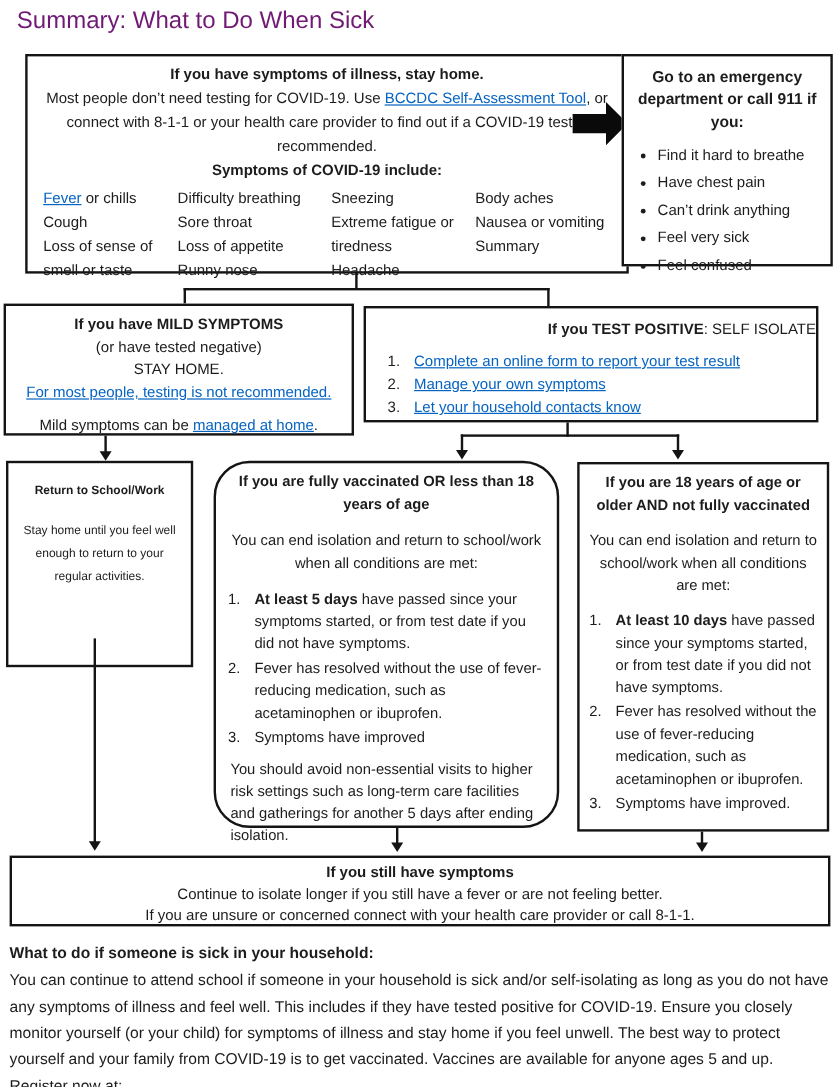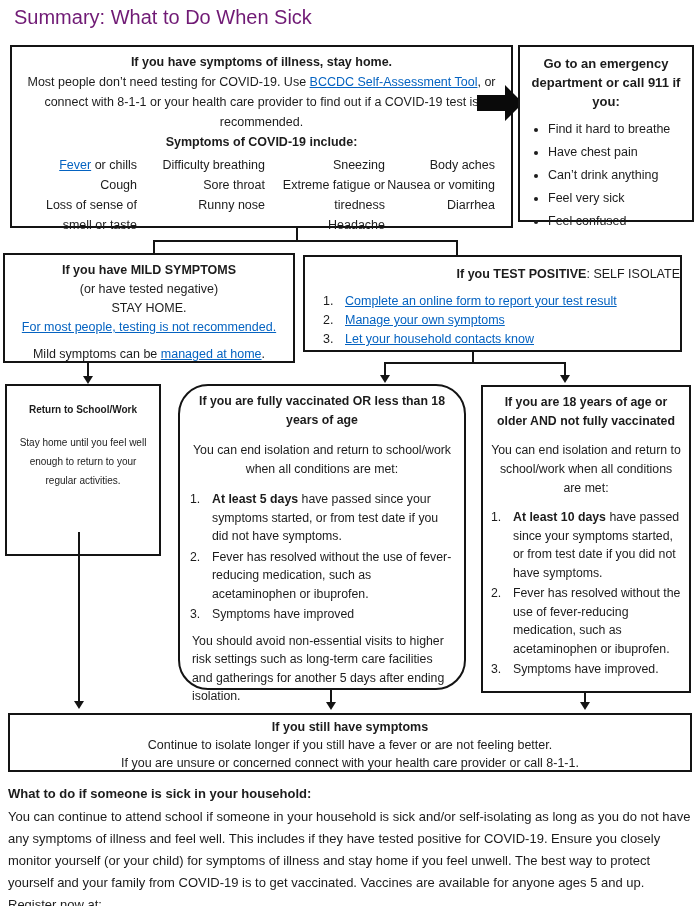--- a/index.html
+++ b/index.html
@@ -5,24 +5,24 @@
   * { margin:0; padding:0; box-sizing:border-box; }
   html,body { background:#ffffff; }
   body { font-family:"Liberation Sans","DejaVu Sans",sans-serif; color:#1c1c1c; }
   .page { position:relative; width:700px; height:906px; background:#fff; overflow:hidden; }
 
   .title { position:absolute; left:14px; top:6px; font-size:20px; font-weight:400; color:#701a75; }
 
   .box { position:absolute; border:2px solid #141414; background:#fff; }
 
   
-  .top-box { left:10px; top:45px; width:503px; height:183px; padding-top:5px; font-size:12.5px; }
+  .top-box { left:21px; top:45px; width:503px; height:183px; padding-top:5px; font-size:12.5px; }
   .top-box .h { text-align:center; font-weight:700; line-height:20px; }
   .top-box .intro { text-align:center; line-height:20px; width:478px; margin:0 auto; }
-  .sym-row { display:flex; padding:3px 10px 0 13px; text-align:right; line-height:20px; }
+  .sym-row { display:flex; padding:3px 10px 0 13px; text-align:left; line-height:20px; }
   .sym-col1 { width:112px; }
   .sym-col2 { width:128px; }
   .sym-col3 { width:120px; }
   .sym-col4 { width:110px; }
 
   a.lnk { color:#0563C1; text-decoration:underline; cursor:pointer; }
 
   
   .emerg-box { left:518px; top:45px; width:176px; height:177px; padding:7px 4px 0 4px; font-size:12.5px; }
   .emerg-box .h { text-align:center; font-weight:700; font-size:13px; line-height:19px; margin-bottom:9px; }
@@ -86,31 +86,32 @@
     <div class="h">Symptoms of COVID-19 include:</div>
     <div class="sym-row">
       <div class="sym-col1">
         <div><a class="lnk">Fever</a><span> or chills</span></div>
         <div>Cough</div>
         <div>Loss of sense of smell or taste</div>
       </div>
       <div class="sym-col2">
         <div>Difficulty breathing</div>
         <div>Sore throat</div>
+        <div>Loss of appetite</div>
         <div>Runny nose</div>
       </div>
       <div class="sym-col3">
         <div>Sneezing</div>
         <div>Extreme fatigue or tiredness</div>
         <div>Headache</div>
       </div>
       <div class="sym-col4">
         <div>Body aches</div>
         <div>Nausea or vomiting</div>
-        <div>Diarrhea</div>
+        <div>Summary</div>
       </div>
     </div>
   </div>
 
   <svg class="block-arrow" width="47" height="36" viewBox="0 0 47 36">
     <polygon points="0,10 28,10 28,0 46,18 28,36 28,26 0,26" fill="#0a0a0a"></polygon>
   </svg>
 
   <div class="box emerg-box">
     <div class="h">Go to an emergency department or call 911 if you:</div>

